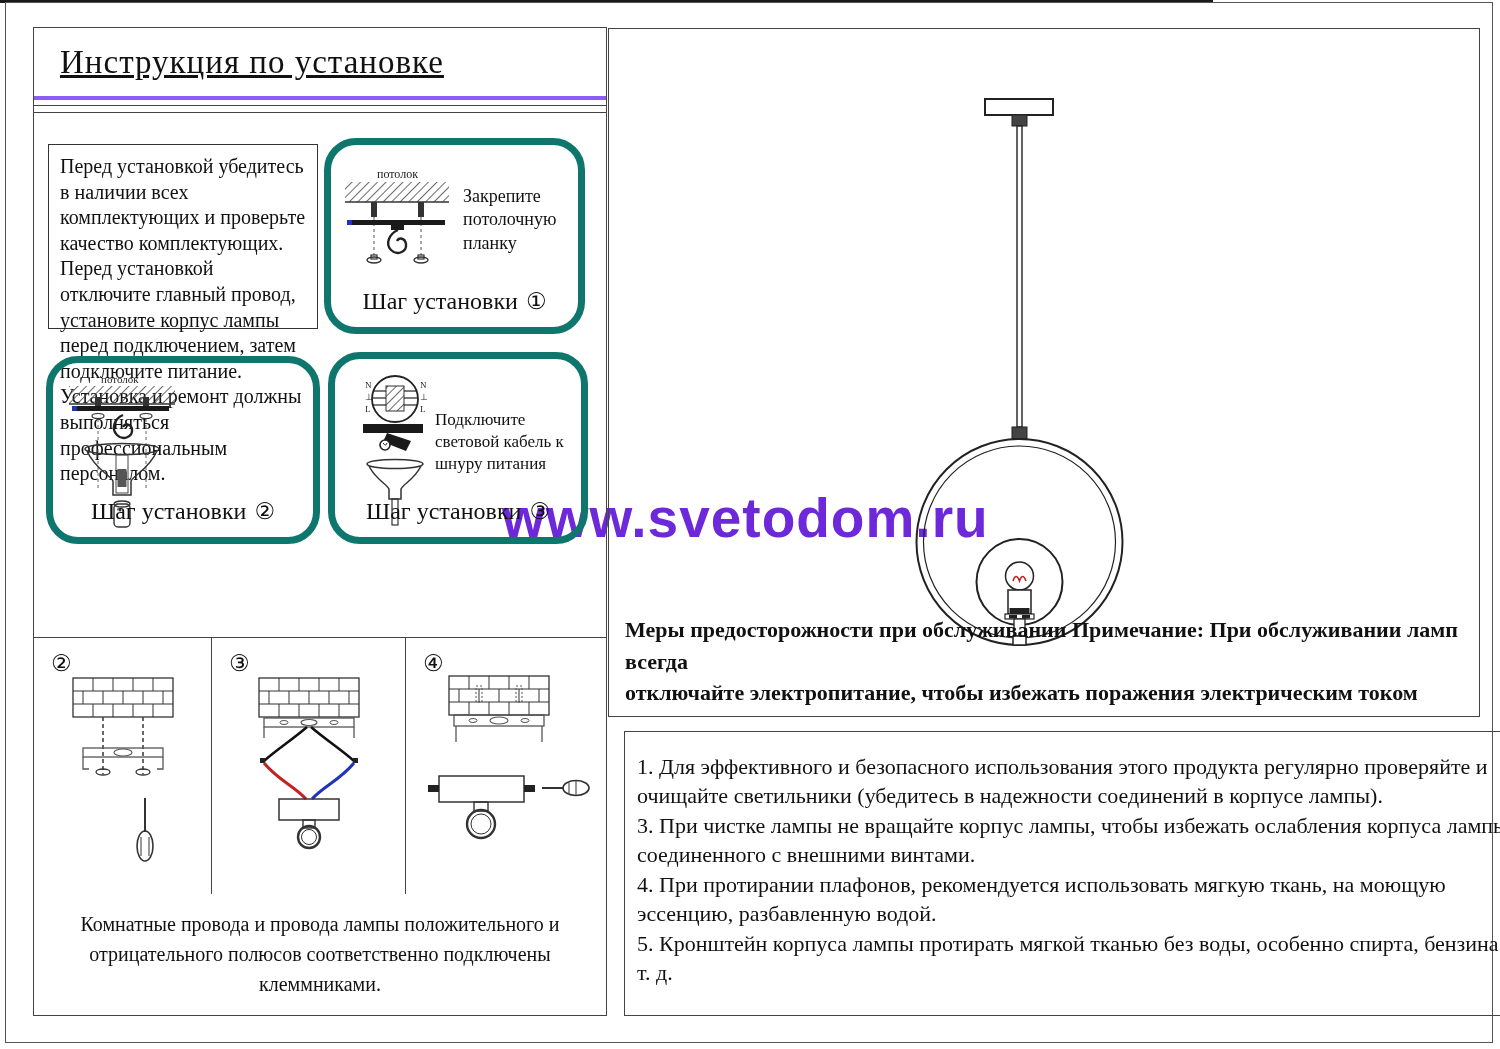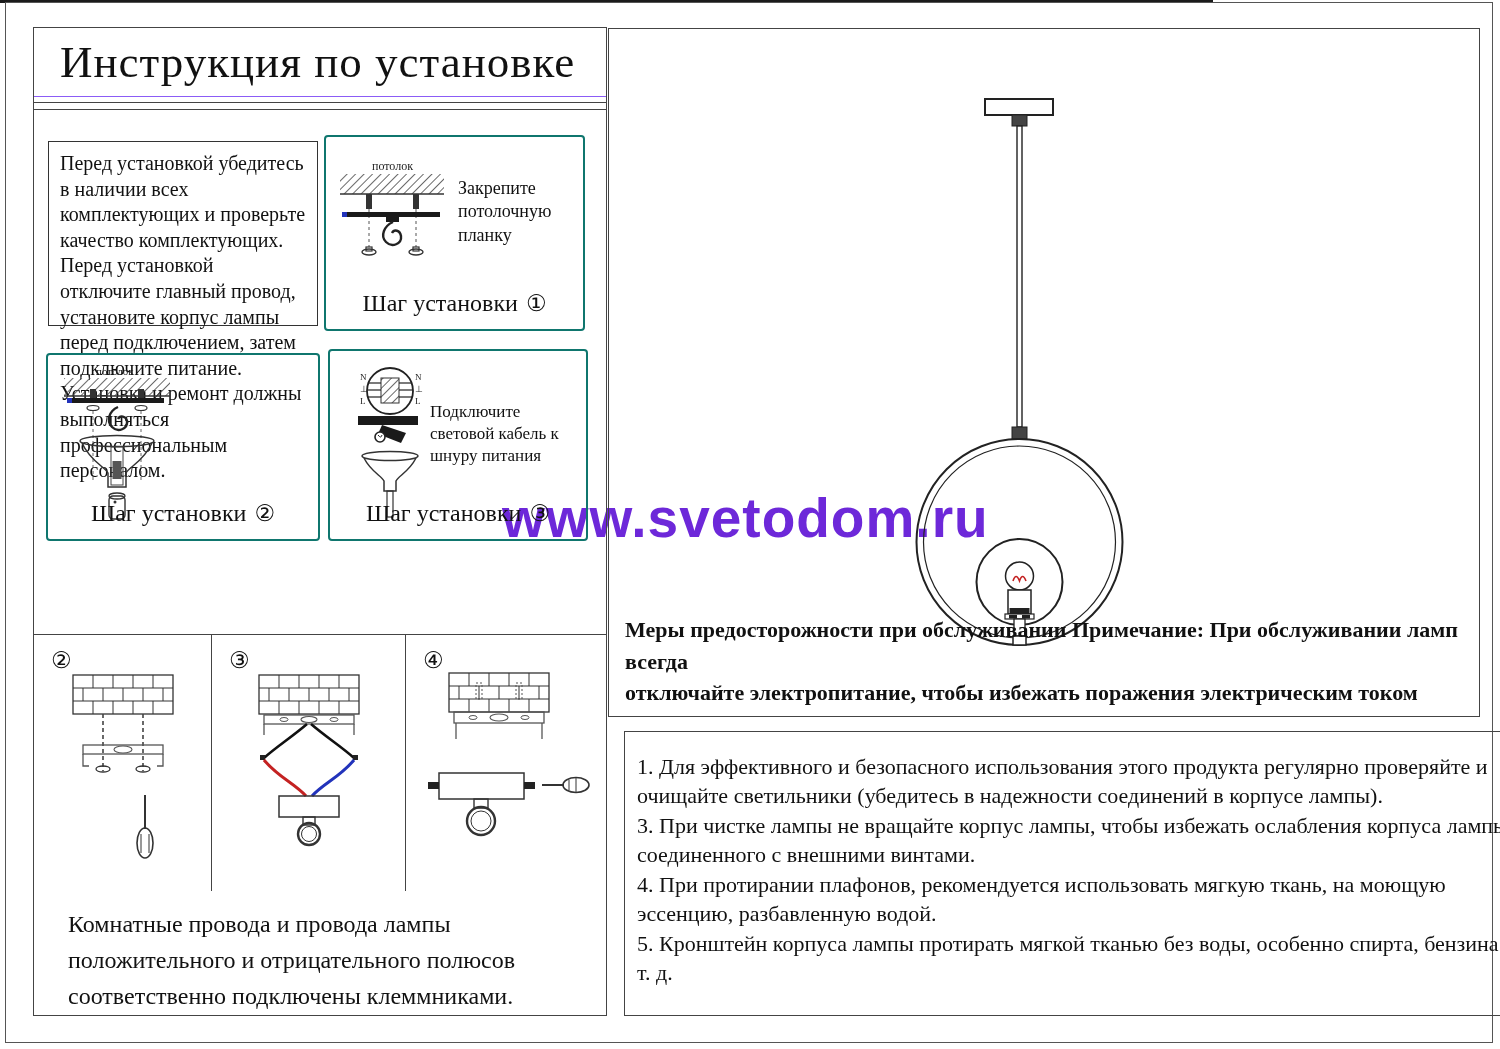--- a/index.html
+++ b/index.html
@@ -12,29 +12,29 @@
                 border:1px solid #555;box-sizing:border-box;}
 
   
   .watermark{position:absolute;left:502px;top:486px;z-index:1;
              font-family:"Liberation Sans",sans-serif;font-weight:bold;
              font-size:55px;letter-spacing:1px;}
 
   
   .left-box{position:absolute;left:33px;top:27px;width:574px;height:989px;
             border:1px solid #444;box-sizing:border-box;z-index:2;}
-  .title-row{height:68px;border-bottom:1px solid #8b5cf6;display:flex;align-items:center;
-             padding-left:26px;font-size:45px;letter-spacing:1px;}
+  .title-row{height:68px;border-bottom:4px solid #8b5cf6;display:flex;align-items:center;
+             padding-left:26px;font-size:33px;letter-spacing:1px;text-decoration:underline;}
   .rule-a{height:5px;border-bottom:1px solid #444;}
   .rule-b{height:6px;border-bottom:1px solid #444;}
   .upper{position:relative;height:524px;}
   .intro-box{position:absolute;left:14px;top:31px;width:270px;height:185px;
              border:1px solid #333;box-sizing:border-box;padding:9px 11px;
              font-size:20px;line-height:1.28;white-space:pre-line;}
-  .step-box{position:absolute;border:2px solid #0f766e;border-radius:4px;box-sizing:border-box;}
+  .step-box{position:absolute;border:7px solid #0f766e;border-radius:32px;box-sizing:border-box;}
   .step1{left:290px;top:25px;width:261px;height:196px;}
   .step2{left:12px;top:243px;width:274px;height:188px;}
   .step3{left:294px;top:239px;width:260px;height:192px;}
   .step-caption{position:absolute;bottom:12px;left:0;width:100%;text-align:center;
                 font-size:24px;}
   .circled{font-family:"DejaVu Sans",sans-serif;font-size:23px;margin-left:8px;}
   .step-label{position:absolute;font-size:18px;line-height:1.3;}
   .lbl1{left:132px;top:40px;width:126px;}
   .lbl2{left:146px;top:62px;width:122px;}
   .lbl3{left:100px;top:50px;width:152px;font-size:17px;}
@@ -42,22 +42,22 @@
 
   .bottom-panels{display:flex;border-top:1px solid #444;height:256px;}
   .panel{position:relative;box-sizing:border-box;display:flex;justify-content:center;}
   .panel-2{width:178px;border-right:1px solid #444;}
   .panel-3{width:194px;border-right:1px solid #444;}
   .panel-4{width:200px;}
   .badge{position:absolute;left:17px;top:12px;font-family:"DejaVu Sans",sans-serif;
          font-size:23px;}
   .panel svg{margin-top:34px;}
 
-  .wiring-note{margin-top:15px;padding:0 34px;text-align:left;
-               font-size:24px;line-height:1.5;}
+  .wiring-note{margin-top:15px;padding:0 34px;text-align:center;
+               font-size:20px;line-height:1.5;}
 
   
   .lamp-box{position:absolute;left:608px;top:28px;width:872px;height:689px;
             border:1px solid #444;box-sizing:border-box;z-index:2;}
   .lamp-svg{position:absolute;left:300px;top:66px;}
   .precaution{position:absolute;left:16px;bottom:8px;width:845px;
               font-size:22px;font-weight:bold;line-height:1.42;white-space:pre-line;}
 
   .list-box{position:absolute;left:624px;top:731px;width:920px;height:285px;
             border:1px solid #444;box-sizing:border-box;z-index:2;

